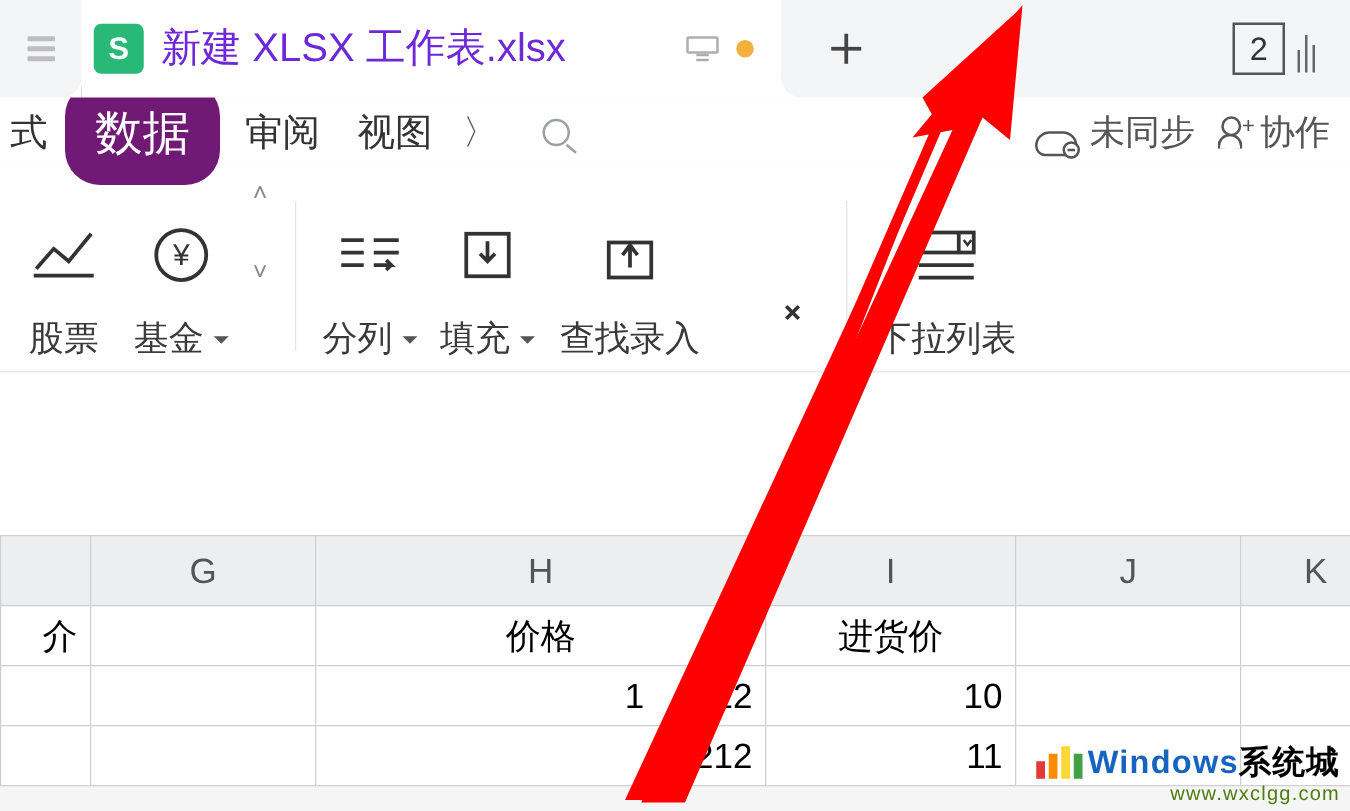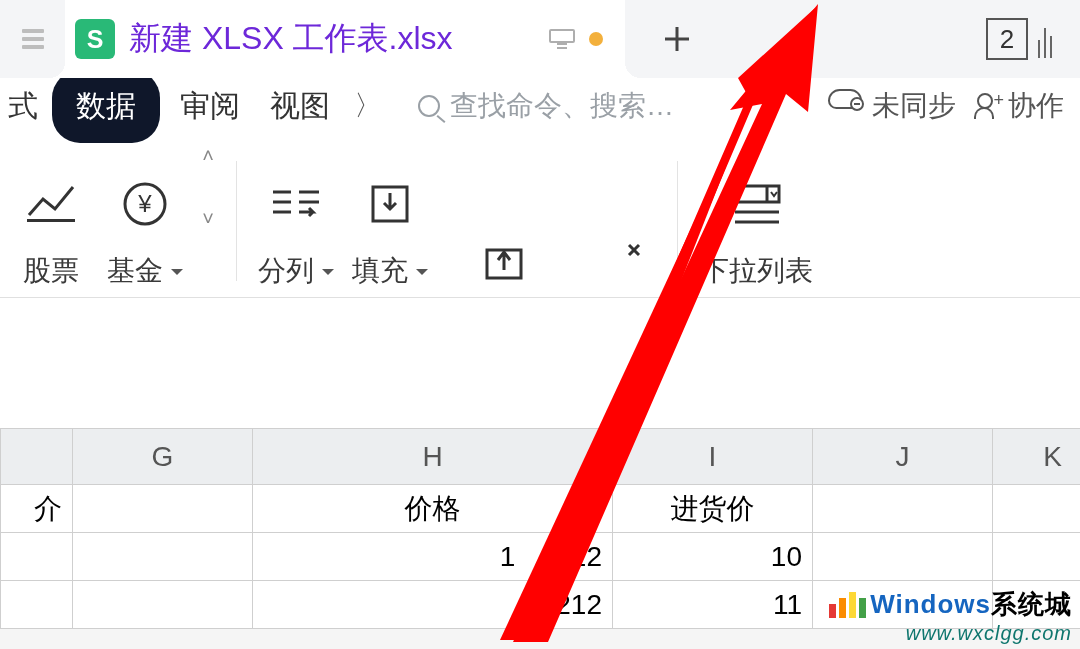--- a/index.html
+++ b/index.html
@@ -62,39 +62,39 @@
 
   
   .menubar {
     display:flex; align-items:center; gap:10px;
     height:56px; padding:0 8px;
     background:#fff;
     font-size:30px; color:#333;
   }
   .tab-formula-frag { padding:0 4px 0 0; }
   .tab-data {
-    background:#0f172a; color:#fff;
+    background:#701a75; color:#fff;
     border-radius:28px;
     padding:16px 24px;
-    font-size:30px;
+    font-size:38px;
   }
   .menu-item { padding:0 10px; }
   .more-chevron { font-size:28px; color:#555; padding:0 4px; }
   .search-box {
     display:flex; align-items:center; gap:10px;
     color:#9aa0a6; font-size:28px;
     padding:0 10px 0 22px;
   }
   .search-mag {
     width:22px; height:22px; border:2px solid #9aa0a6; border-radius:50%; position:relative;
   }
   .search-mag::after { content:""; position:absolute; width:10px; height:2px; background:#9aa0a6; bottom:-5px; right:-8px; transform:rotate(40deg); }
 
   .menubar-right { margin-left:auto; display:flex; align-items:center; gap:18px; padding-right:8px; }
-  .sync-block { display:flex; align-items:flex-start; gap:10px; color:#555; font-size:28px; }
+  .sync-block { display:flex; align-items:flex-end; gap:10px; color:#555; font-size:28px; }
   .cloud-icon { width:34px; height:22px; position:relative; }
   .cloud-icon::before { content:""; position:absolute; inset:2px 0 0 0; border:2px solid #555; border-radius:14px 14px 10px 10px; }
   .cloud-minus { position:absolute; right:-2px; bottom:-2px; width:14px; height:14px; border-radius:50%; background:#fff; border:2px solid #555; }
   .cloud-minus::after{ content:""; position:absolute; left:2px; right:2px; top:50%; height:2px; background:#555; transform:translateY(-50%); }
   .collab-block { display:flex; align-items:center; gap:8px; color:#555; font-size:28px; }
   .collab-icon { width:26px; height:26px; position:relative; }
   .collab-icon::before { content:""; position:absolute; width:12px; height:12px; border:2px solid #555; border-radius:50%; top:0; left:3px; }
   .collab-icon::after  { content:""; position:absolute; left:0; right:6px; bottom:0; height:10px; border:2px solid #555; border-bottom:none; border-radius:10px 10px 0 0; }
   .collab-plus { position:absolute; right:-4px; top:-2px; font-size:18px; line-height:18px; color:#555; }
 
@@ -165,21 +165,21 @@
   }
   .wm-line1 { display:flex; align-items:center; gap:4px; }
   .wm-bars { display:flex; gap:3px; align-items:flex-end; height:26px; }
   .wm-bars span{ width:7px; }
   .wm-bars span:nth-child(1){height:14px;background:#e53935;}
   .wm-bars span:nth-child(2){height:20px;background:#fb8c00;}
   .wm-bars span:nth-child(3){height:26px;background:#fdd835;}
   .wm-bars span:nth-child(4){height:20px;background:#43a047;}
   .wm-title { font-weight:700; font-size:26px; letter-spacing:1px; }
   .wm-title .w-blue{ color:#1565c0; }
-  .wm-sub { font-size:20px; color:#0f766e; letter-spacing:1px;font-style:italic; }
+  .wm-sub { font-size:16px; color:#4d7c0f; letter-spacing:1px; }
 </style>
 </head>
 <body>
 
 <div class="titlebar">
   <div class="leading-gap">
     <div class="hamburger-icon"></div>
   </div>
   <div class="tab">
     <div class="filetype-badge">S</div>
@@ -202,21 +202,20 @@
 </div>
 
 <div class="menubar">
   <span class="tab-formula-frag">式</span>
   <span class="tab-data">数据</span>
   <span class="menu-item">审阅</span>
   <span class="menu-item">视图</span>
   <span class="more-chevron">〉</span>
   <div class="search-box">
     <span class="search-mag"></span>
-    <span>查找命令、搜索…</span>
   </div>
   <div class="menubar-right">
     <div class="sync-block">
       <span class="cloud-icon">
           <span class="cloud-minus"></span>
         </span>
       <span>未同步</span>
     </div>
     <div class="collab-block">
       <span class="collab-icon">
@@ -280,20 +279,21 @@
     <div class="rlabel dd">填充</div>
   </div>
 
   <div class="rbtn" style="min-width:130px">
     <div class="icon-slot ic-find">
       <svg width="50" height="48">
           <rect x="8" y="14" width="34" height="28" fill="none" stroke="#333" stroke-width="3"></rect>
           <path d="M25 34 v-18 m-6 8 l6 -8 l6 8" fill="none" stroke="#333" stroke-width="3"></path>
         </svg>
     </div>
+    <div class="rlabel">查找录入</div>
   </div>
 
   <div class="rbtn">
     <div class="icon-slot ic-valid">
       <svg width="46" height="46">
         <line x1="34" y1="8" x2="44" y2="18" stroke="#333" stroke-width="3"></line>
         <line x1="44" y1="8" x2="34" y2="18" stroke="#333" stroke-width="3"></line>
       </svg>
     </div>
   </div>

